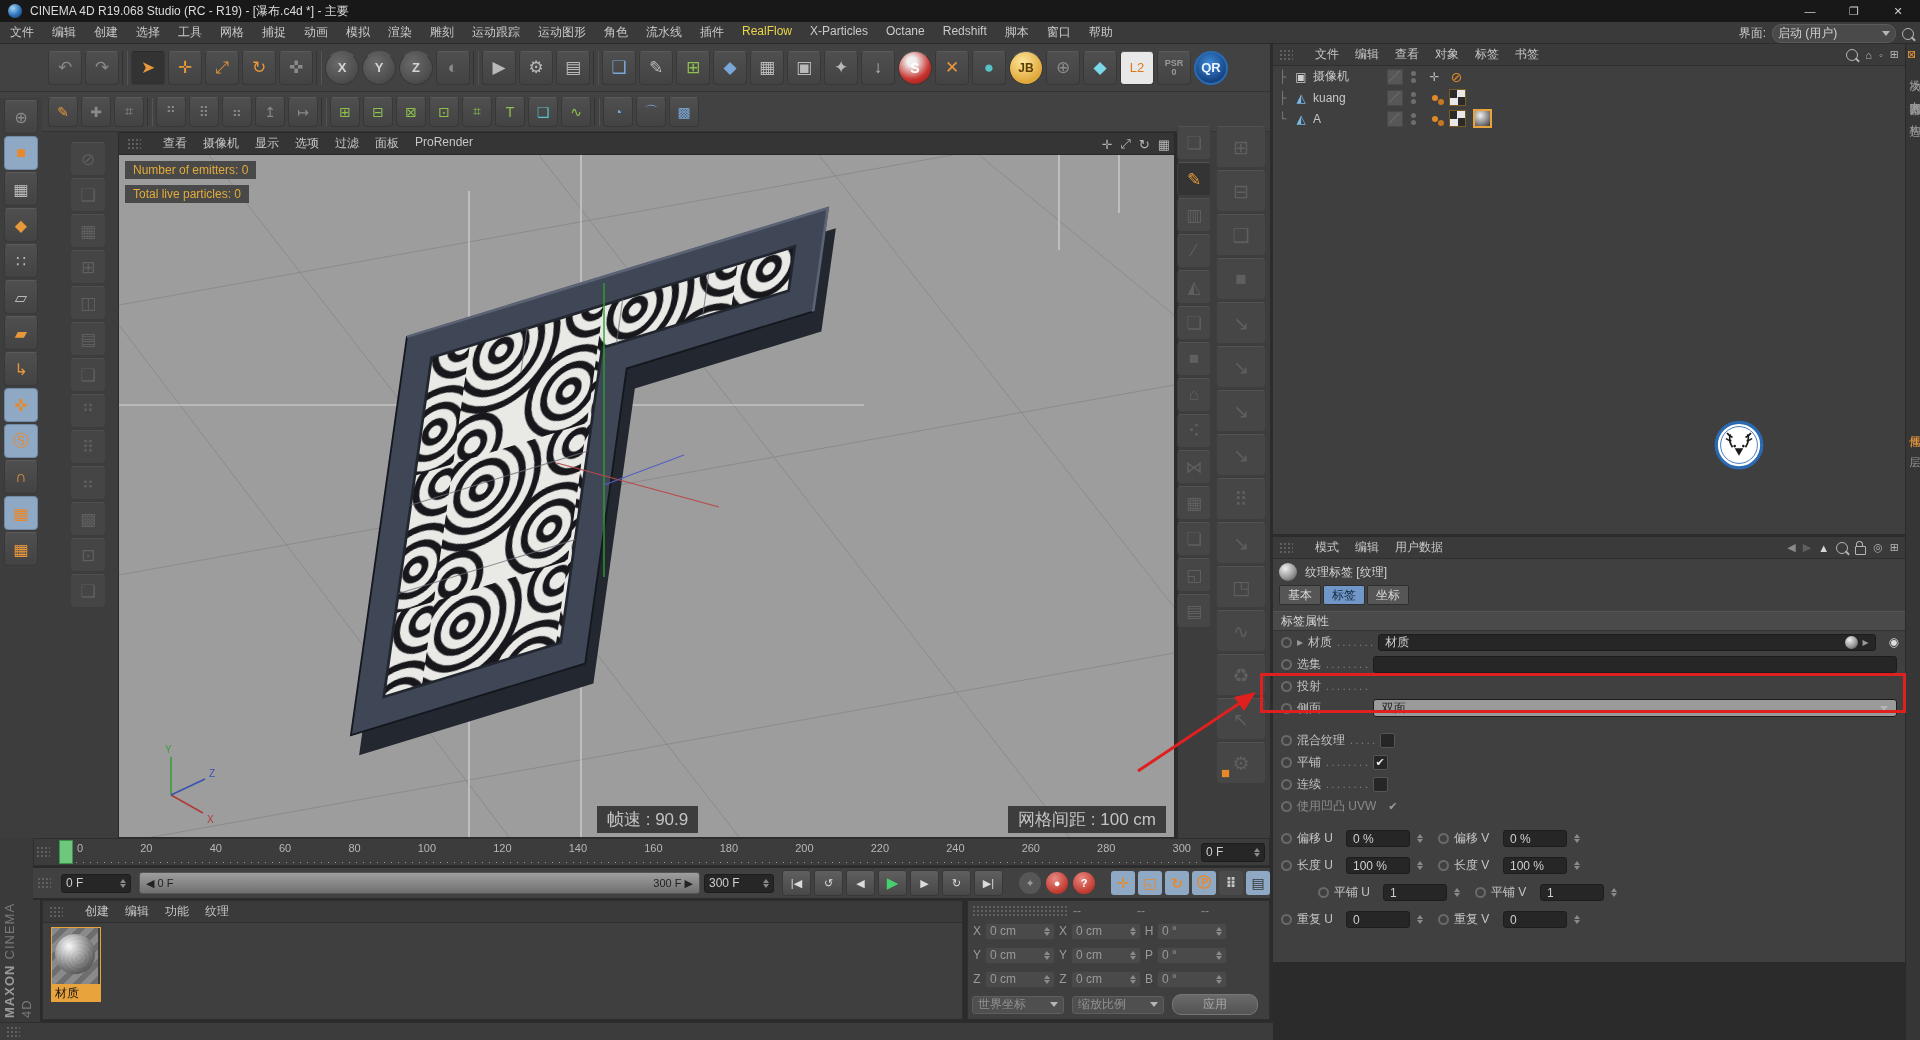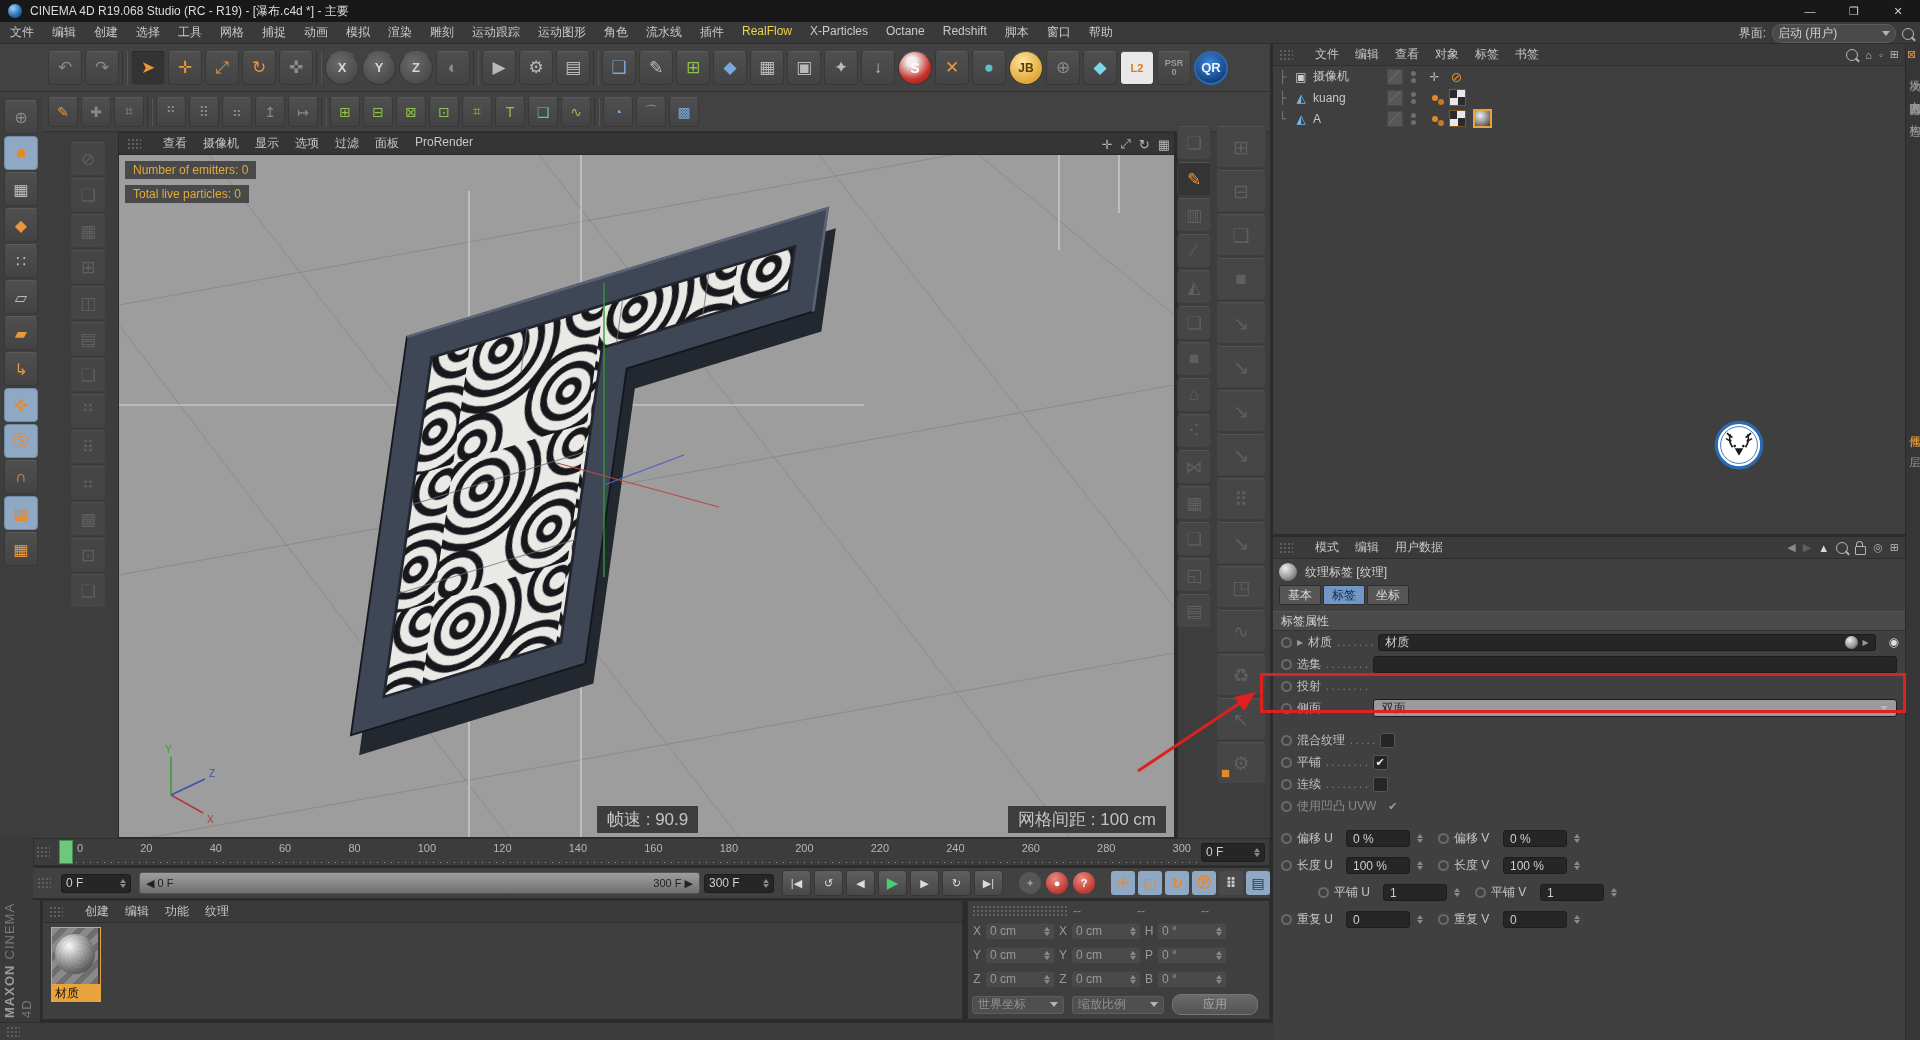--- a/index.html
+++ b/index.html
@@ -32,21 +32,21 @@
   .tile.orange{color:#e8973a;}
   .tile.green{color:#8fbf4e;}
   .tile.blue{color:#7aa6d8;}
   .tile.teal{color:#58c2c8;}
   .tile.cyan{color:#7ad8e8;}
   .tile.pressed{background:#333;border-top-color:#2a2a2a;color:#e8973a;}
   .tile.circ{border-radius:50%;font-size:13px;font-weight:bold;color:#d5d5d5;background:radial-gradient(circle at 40% 35%,#6a6a6a,#3f3f3f);}
   .tile.redcirc{border-radius:50%;color:#fff;background:radial-gradient(circle at 40% 30%,#f0f0f0 15%,#c8342e 60%,#7e150f);font-weight:bold;font-size:14px;}
   .tile.yellowcirc{border-radius:50%;color:#5a3d00;background:radial-gradient(circle at 40% 30%,#ffe69a,#e0a83a 70%);font-weight:bold;font-size:12px;}
   .tile.bluecirc{border-radius:50%;color:#eaf4ff;background:radial-gradient(circle at 45% 35%,#3f8ad8,#123f7e 75%);font-weight:bold;font-size:13px;border:2px solid #2a6ab2;}
-  .tile.whitetile{background:#e8e8e8;color:#e07818;font-weight:bold;font-size:11px;}
+  .tile.whitetile{background:#e8e8e8;color:#e07818;font-weight:normal;font-size:13px;}
   .tile.psr{font-size:9px;line-height:9px;color:#9a9a9a;font-weight:bold;white-space:pre;text-align:center;}
   .tile.cubegear{color:#fff;background:linear-gradient(#4f4f4f,#434343);position:relative;}
   .tile.cubegear::before{content:"■";color:#e8882a;position:absolute;left:4px;bottom:2px;font-size:15px;}
   
   .leftdockbg{left:0;top:132px;width:118px;height:706px;background:#3d3d3d;}
   .leftpal{left:0;top:98px;width:42px;display:flex;flex-direction:column;gap:2px;align-items:center;background:#3e3e3e;padding:2px 0;}
   .leftpal .tile{width:34px;height:34px;font-size:16px;}
   .tile.activebg{background:#8fa9c4;color:#e8882a;border-color:#6f8aa6;}
   .leftcol2{left:66px;top:142px;width:44px;display:flex;flex-direction:column;gap:2px;align-items:center;}
   .leftcol2 .tile{width:36px;height:34px;color:#5f5f5f;background:#454545;border-color:#3d3d3d;border-top-color:#505050;}
@@ -87,21 +87,21 @@
   .tag.phong::before{content:"";width:6px;height:6px;border-radius:50%;background:#e0882a;box-shadow:6px 4px 0 #c87820;display:block;}
   .tag.uvw{background:conic-gradient(#e8e8e8 0 25%,#2a2a2a 0 50%,#e8e8e8 0 75%,#2a2a2a 0);border:1px solid #7a5a20;}
   .tag.mat{background:radial-gradient(circle at 35% 30%,#f0f0f0,#8a8a8a 55%,#3a3a3a);border:2px solid #e8a33c;}
   .deer{position:absolute;left:440px;top:375px;width:52px;height:52px;}
   
   .strip{left:1905px;top:44px;width:15px;height:996px;background:#363636;border-left:1px solid #2a2a2a;box-sizing:border-box;}
   .vtab{writing-mode:vertical-rl;color:#9a9a9a;font-size:11px;letter-spacing:1px;margin:6px 0 10px 1px;}
   .vtab.on{color:#e8973a;}
   .stripicon{color:#e8973a;font-size:11px;margin:4px 0 4px 1px;display:block;}
   
-  .attr{left:1273px;top:537px;width:632px;height:503px;background:#404040;box-sizing:border-box;}
+  .attr{left:1273px;top:537px;width:632px;height:425px;background:#404040;box-sizing:border-box;}
   .attrhead{display:flex;align-items:center;gap:8px;height:26px;padding-left:6px;color:#d2d2d2;}
   .matball{width:18px;height:18px;border-radius:50%;background:radial-gradient(circle at 35% 30%,#eee,#999 55%,#444);flex:none;}
   .tabs{display:flex;gap:2px;padding-left:6px;height:20px;}
   .tabbtn{background:#565656;border:1px solid #2e2e2e;color:#d8d8d8;padding:1px 8px;border-radius:2px;}
   .tabbtn.on{background:#7097c7;color:#14273f;}
   .sechead{background:#4a4a4a;border-top:1px solid #555;border-bottom:1px solid #333;height:18px;display:flex;align-items:center;padding-left:8px;color:#d5d5d5;margin-top:6px;}
   .arow{display:flex;align-items:center;height:22px;padding-left:8px;gap:5px;color:#c4c4c4;}
   .knob{width:11px;height:11px;border-radius:50%;border:2px solid #6a6a6a;box-sizing:border-box;flex:none;}
   .dots{color:#8a8a8a;font-size:10px;white-space:nowrap;overflow:hidden;}
   .afield{background:#262626;border:1px solid #1d1d1d;border-radius:3px;height:17px;color:#cfcfcf;display:flex;align-items:center;padding:0 6px;box-sizing:border-box;}

